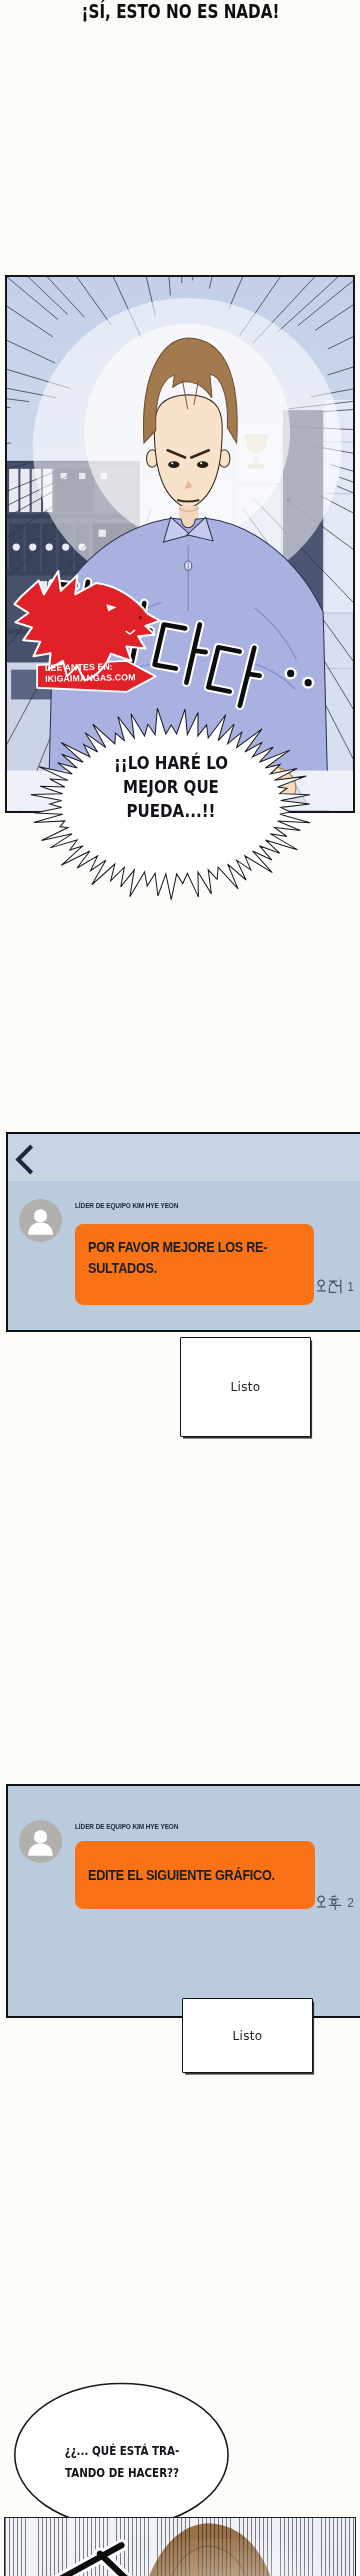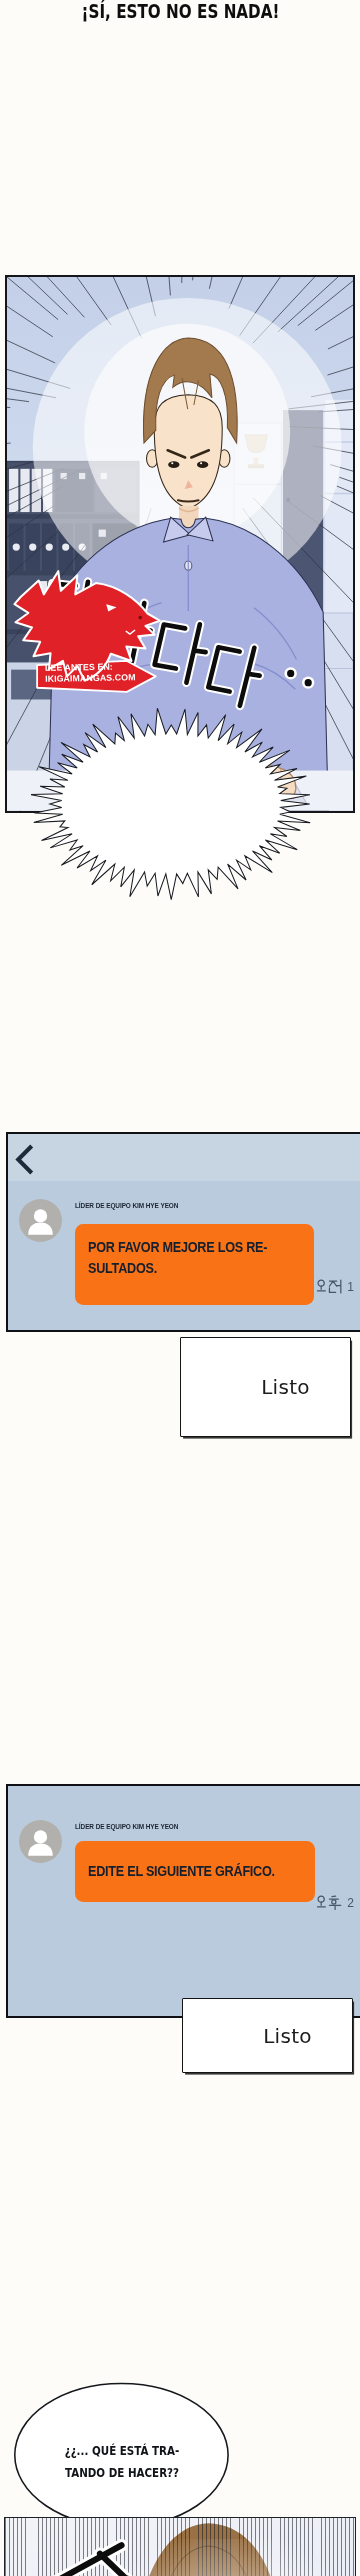--- a/index.html
+++ b/index.html
@@ -29,21 +29,21 @@
   .avatar{position:absolute;width:43px;height:43px;border-radius:50%;background:#b2b0ad;overflow:hidden;}
   .chat-name{position:absolute;font-family:"Liberation Sans",sans-serif;font-weight:bold;
              font-size:7.7px;color:#1c2533;letter-spacing:-0.1px;transform:scaleX(.84);transform-origin:left top;white-space:nowrap;}
   .msg{position:absolute;background:#f97316;border-radius:8.2px;color:#151f2d;}
   .msg .line{font-family:"Liberation Sans",sans-serif;font-weight:bold;font-size:14.4px;line-height:20.6px;
              letter-spacing:-0.3px;transform:scaleX(.88);transform-origin:left top;white-space:nowrap;}
   .ts{position:absolute;display:flex;align-items:center;gap:2.1px;color:#49556a;}
   .ts b{font-family:"Liberation Sans",sans-serif;font-weight:normal;font-size:12px;color:#49556a;}
   .reply-box{position:absolute;background:#fff;border:1.5px solid #141414;border-radius:1px;
              display:flex;align-items:center;justify-content:center;
-             font-size:20px;color:#1c1c1c;letter-spacing:0.3px;box-shadow:2.1px 2.6px 0 -1px rgba(20,20,20,.85);padding-left:40px;}
+             font-size:12px;color:#1c1c1c;letter-spacing:0.3px;box-shadow:2.1px 2.6px 0 -1px rgba(20,20,20,.85);}
   
   .bub-text{position:absolute;text-align:center;font-weight:bold;color:#101317;}
   .bub-text .line{display:block;transform:scaleX(.86);white-space:nowrap;}
   .wm-text{position:absolute;left:45px;top:96px;color:#fff;font-family:"Liberation Sans",sans-serif;
            font-weight:bold;line-height:11.3px;font-size:8.8px;letter-spacing:0.1px;transform:rotate(-1deg);white-space:nowrap;}
   svg{display:block;}
 </style>
 </head>
 <body>
 
@@ -240,20 +240,25 @@
     </svg>
     <div class="wm-text">
       <span style="display:block">LEE ANTES EN:</span>
       <span style="display:block">IKIGAIMANGAS.COM</span>
     </div>
   </div>
 
   <svg class="abs" id="spiky" style="left:31px;top:703px;" width="281" height="206" viewBox="0 0 545 400">
       <polygon points="272.0,42.9 282.5,60.2 298.7,11.8 303.3,61.5 324.0,18.3 323.8,64.1 340.6,42.4 343.8,68.0 377.7,22.7 363.1,73.1 394.1,40.8 381.5,79.3 409.0,56.7 398.9,86.8 448.2,50.2 415.0,95.2 448.8,75.9 429.8,104.7 469.9,85.6 443.1,115.0 502.3,91.5 454.7,126.1 483.5,119.2 464.5,137.9 516.1,127.3 472.5,150.2 534.2,142.0 478.6,163.0 496.7,165.6 482.7,176.0 541.3,178.0 484.7,189.3 540.9,196.0 484.7,202.7 503.3,211.5 482.7,216.0 541.8,232.5 478.6,229.0 522.6,247.6 472.5,241.8 496.5,259.2 464.5,254.1 516.7,284.8 454.7,265.9 482.6,291.6 443.1,277.0 467.5,305.0 429.8,287.3 468.2,329.3 415.0,296.8 426.5,323.9 398.9,305.2 417.3,343.7 381.5,312.7 401.7,360.9 363.1,318.9 361.1,342.2 343.8,324.0 350.0,370.6 323.8,327.9 324.8,376.5 303.3,330.5 294.4,350.6 282.5,331.8 272.0,382.0 261.5,331.8 246.1,374.8 240.7,330.5 225.3,355.5 220.2,327.9 191.6,376.0 200.2,324.0 173.9,356.9 180.9,318.9 154.3,345.5 162.5,312.7 117.7,352.9 145.1,305.2 115.3,325.7 129.0,296.8 89.1,320.3 114.2,287.3 58.4,315.1 100.9,277.0 75.2,285.3 89.3,265.9 37.1,281.3 79.5,254.1 20.1,266.9 71.5,241.8 55.9,240.5 65.4,229.0 5.0,232.1 61.3,216.0 6.4,213.8 59.3,202.7 36.3,196.0 59.3,189.3 -2.7,177.6 61.3,176.0 17.6,161.6 65.4,163.0 36.4,147.5 71.5,150.2 15.5,123.8 79.5,137.9 51.2,115.8 89.3,126.1 59.4,99.5 100.9,115.0 57.9,76.6 114.2,104.7 102.1,80.6 129.0,95.2 104.6,57.4 145.1,86.8 119.7,41.1 162.5,79.3 163.8,58.4 180.9,73.1 168.5,26.3 200.2,68.0 193.9,21.0 220.2,64.1 226.7,41.4 240.7,61.5 245.1,10.1 261.5,60.2" fill="#ffffff" stroke="#181b20" stroke-width="2"></polygon>
     </svg>
+  <div class="abs bub-text" style="left:60px;top:751px;width:222px;font-size:17.5px;line-height:24px;">
+    <span class="line">¡¡LO HARÉ LO</span>
+    <span class="line">MEJOR QUE</span>
+    <span class="line">PUEDA...!!</span>
+  </div>
 
   <div class="chat chat1">
     <div class="chat-header"></div>
     <svg class="abs" style="left:6.2px;top:10.3px;" width="23" height="31" viewBox="0 0 44 60" aria-label="chevron-left">
       <polyline points="34,4 8,30 34,56" fill="none" stroke="#1d2a3a" stroke-width="8"></polyline>
     </svg>
     <div class="avatar" style="left:10.8px;top:65px;">
       <svg width="43" height="43" viewBox="0 0 84 84">
         <circle cx="42" cy="33" r="13" fill="#fff"></circle>
         <path d="M18,70 C18,52 30,46 42,46 C54,46 66,52 66,70 Z" fill="#fff"></path>
@@ -280,21 +285,21 @@
   </div>
 
   <div class="chat chat2">
     <div class="avatar" style="left:10.8px;top:34px;">
       <svg width="43" height="43" viewBox="0 0 84 84">
         <circle cx="42" cy="33" r="13" fill="#fff"></circle>
         <path d="M18,70 C18,52 30,46 42,46 C54,46 66,52 66,70 Z" fill="#fff"></path>
       </svg>
     </div>
     <div class="chat-name" style="left:67px;top:36px;">LÍDER DE EQUIPO KIM HYE YEON</div>
-    <div class="msg" style="left:67px;top:55px;width:240px;height:61px;display:flex;align-items:center;padding-left:12.4px;box-sizing:border-box;">
+    <div class="msg" style="left:67px;top:55px;width:240px;height:68px;display:flex;align-items:center;padding-left:12.4px;box-sizing:border-box;">
       <div class="line">EDITE EL SIGUIENTE GRÁFICO.</div>
     </div>
     <span class="ts" style="left:309px;top:109px;" aria-label="오후 2">
       <svg width="28" height="15.5" viewBox="0 0 54 30" aria-hidden="true">
         <g stroke="#49556a" stroke-width="2.4" fill="none" stroke-linecap="round">
           <circle cx="8" cy="8" r="6"></circle>
             <path d="M8,14 V20 M1,23 H16"></path>
           <path d="M29,3 L36,2 M24,8 H41 M24,20 H46 M35,20 V28"></path>
             <circle cx="32.5" cy="13.5" r="4"></circle>
         </g>

